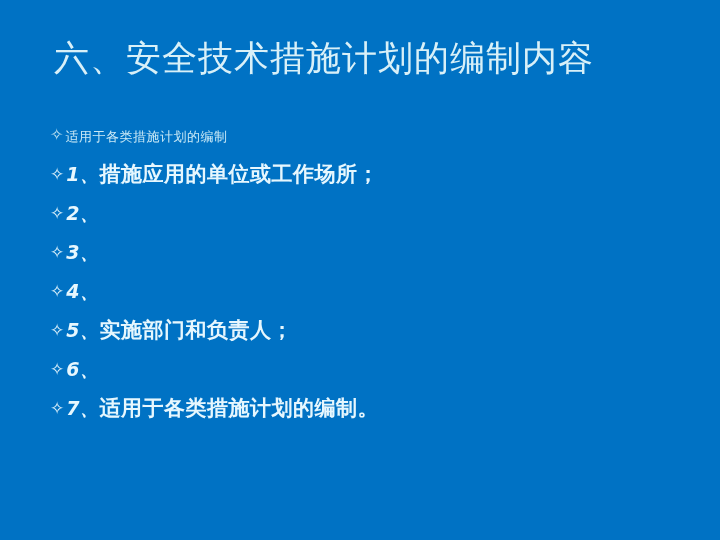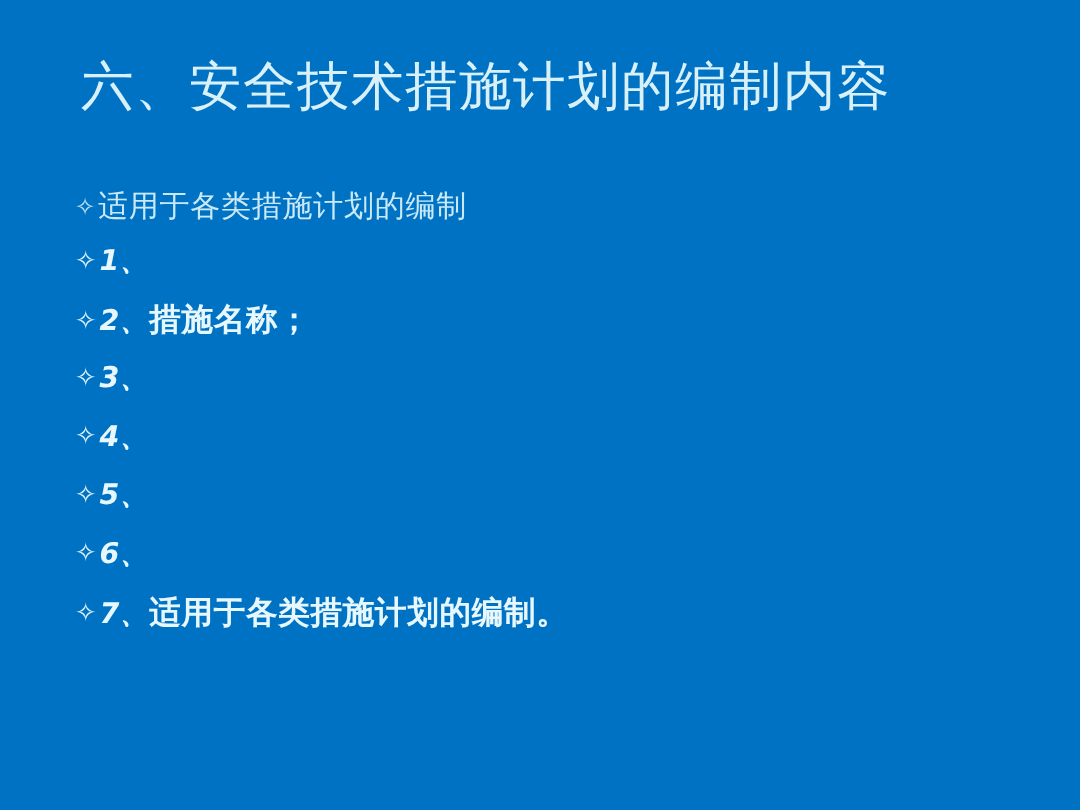--- a/index.html
+++ b/index.html
@@ -73,21 +73,21 @@
   .line-intro {
     height: 30px;
     margin-bottom: 3px;
   }
   .line-intro .bullet-glyph {
     font-size: 16px;
     color: #bfe4f2;
   }
   .line-intro .bullet-text {
     font-family: "DejaVu Serif", "Liberation Serif", serif;
-    font-size: 20px;
+    font-size: 13px;
     line-height: 30px;
     font-weight: 400;
     color: #c9e9f6;
     letter-spacing: 0.5px;
   }
 
   
   .line-item {
     height: 39px;
   }
@@ -124,41 +124,42 @@
   <div class="body-list">
 
     <div class="bullet-line line-intro">
       <span class="bullet-glyph">✧</span>
       <span class="bullet-text">适用于各类措施计划的编制</span>
     </div>
 
     <div class="bullet-line line-item">
       <span class="bullet-glyph">✧</span>
       <span class="bullet-num">1、</span>
+      <span class="bullet-text">措施应用的单位或工作场所；</span>
     </div>
 
     <div class="bullet-line line-item">
       <span class="bullet-glyph">✧</span>
       <span class="bullet-num">2、</span>
-      <span class="bullet-text">措施名称；</span>
     </div>
 
     <div class="bullet-line line-item">
       <span class="bullet-glyph">✧</span>
       <span class="bullet-num">3、</span>
     </div>
 
     <div class="bullet-line line-item">
       <span class="bullet-glyph">✧</span>
       <span class="bullet-num">4、</span>
     </div>
 
     <div class="bullet-line line-item">
       <span class="bullet-glyph">✧</span>
       <span class="bullet-num">5、</span>
+      <span class="bullet-text">实施部门和负责人；</span>
     </div>
 
     <div class="bullet-line line-item">
       <span class="bullet-glyph">✧</span>
       <span class="bullet-num">6、</span>
     </div>
 
     <div class="bullet-line line-item">
       <span class="bullet-glyph">✧</span>
       <span class="bullet-num">7、</span>

